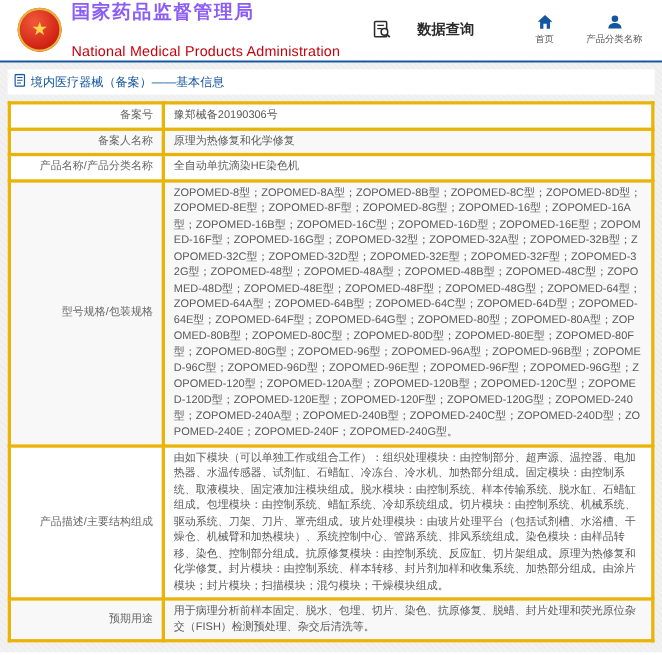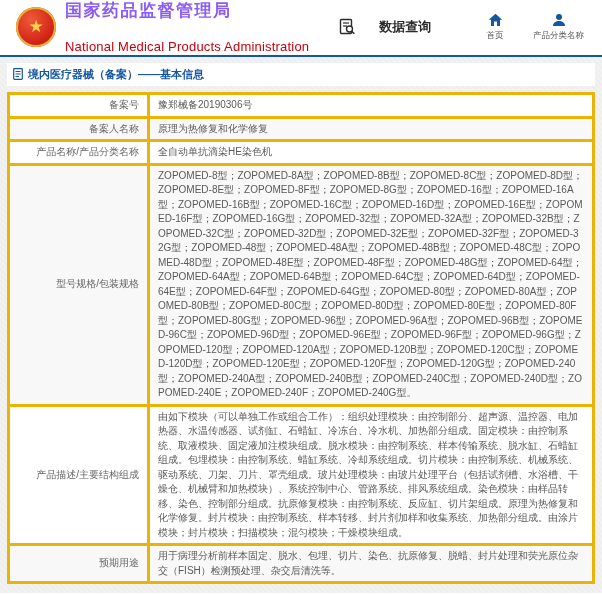--- a/index.html
+++ b/index.html
@@ -43,21 +43,21 @@
 
   
   .content {
     height:536px; background:#f2f2f3;
     background-image:repeating-linear-gradient(45deg, rgba(0,0,0,.015) 0 2px, transparent 2px 4px);
     padding:6px 7px 0 7px;
   }
   .section-title {
     background:#fff; padding:4px 6px; margin-bottom:6px;
     display:flex; align-items:center; gap:5px;
-    color:#1456a0; font-weight:bold; font-size:11px;
+    color:#1456a0; font-weight:normal; font-size:11px;
   }
   .section-title svg { flex:0 0 auto; }
 
   table.info {
     width:100%; border-collapse:collapse; background:#fff;
     border:1px solid #c9c9c9; table-layout:fixed;
   }
   table.info td {
     border:3px solid #eab308;
     padding:3px 8px;

